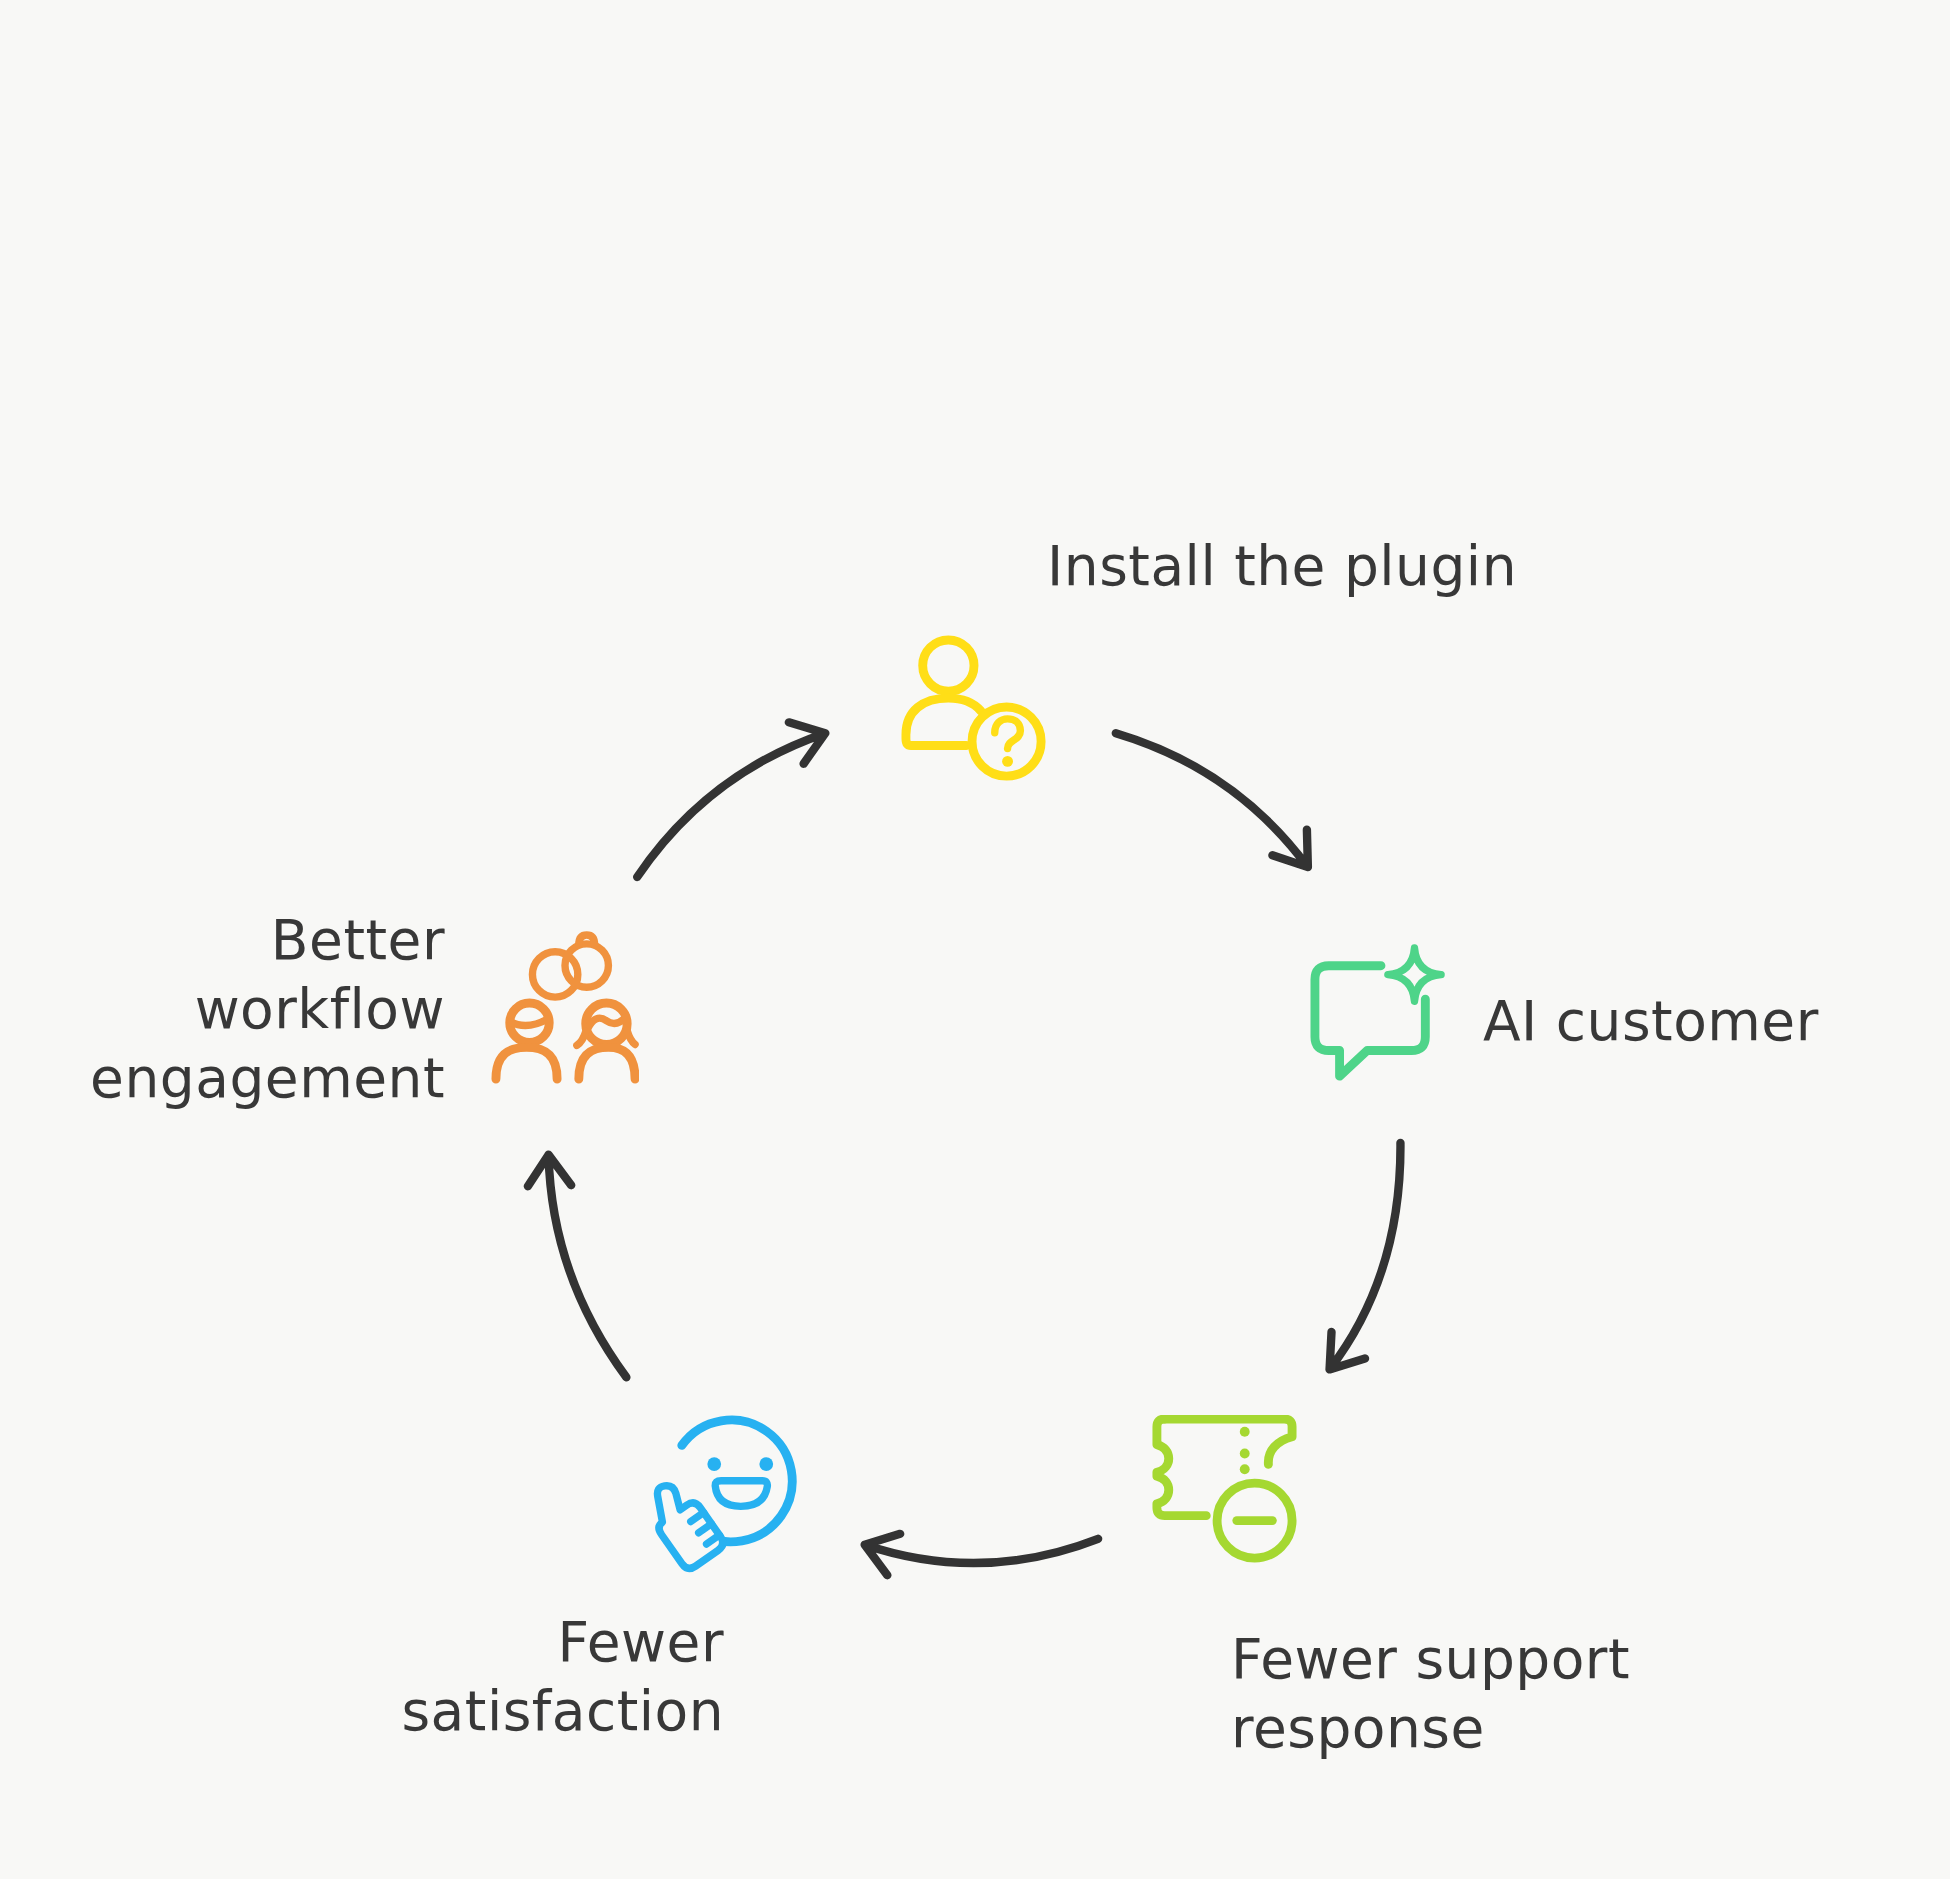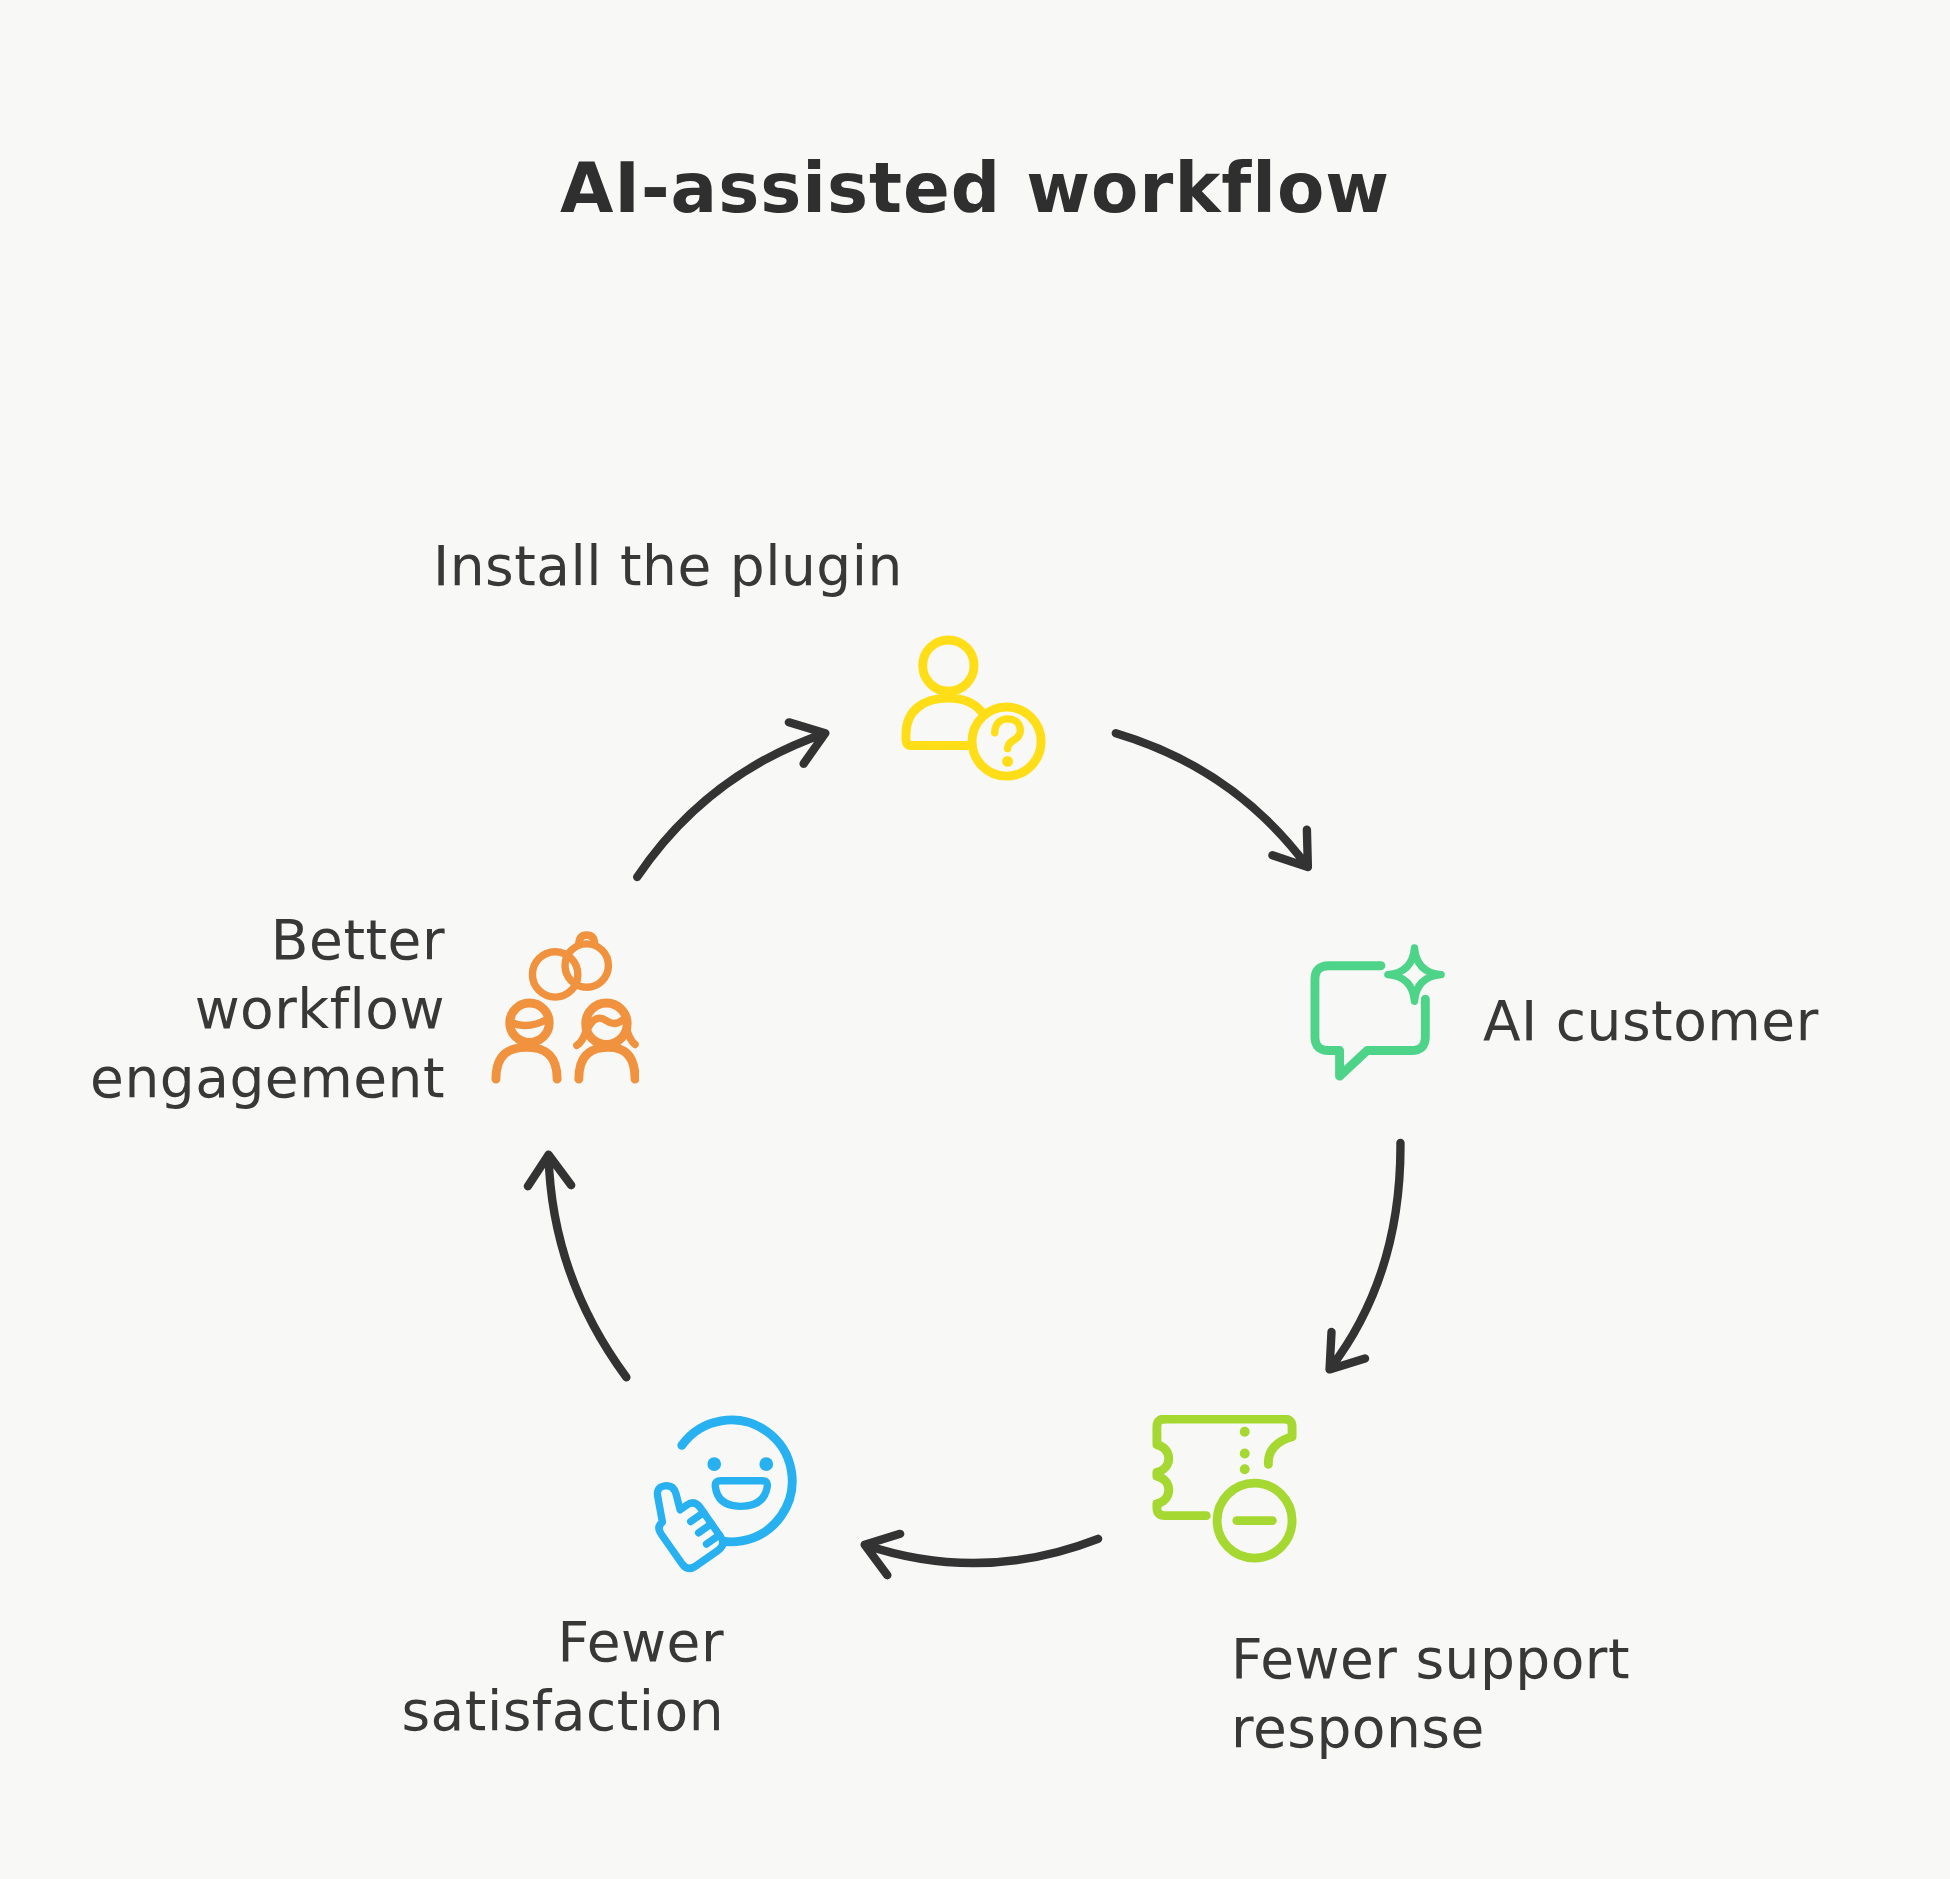--- a/index.html
+++ b/index.html
@@ -36,32 +36,31 @@
   .icon-install{left:901px;top:632px;width:148px;height:156px;}
   .icon-ai{left:1310px;top:944px;width:138px;height:144px;}
   .icon-ticket{left:1149px;top:1415px;width:150px;height:148px;}
   .icon-smiley{left:650px;top:1415px;width:153px;height:165px;}
   .icon-people{left:491px;top:926px;width:148px;height:158px;}
   .label{
     position:absolute;
     font-size:55px;line-height:1.25;letter-spacing:0.5px;
     color:#383838;white-space:pre-line;
   }
-  .label-install{left:433px;top:532px;width:1084px;text-align:left;}
+  .label-install{left:433px;top:532px;width:1084px;text-align:right;}
   .label-ai{left:1483px;top:987px;}
   .label-fewer{left:1231px;top:1625px;}
   .label-higher{left:281px;top:1608px;width:443px;text-align:right;}
   .label-better{left:39px;top:906px;width:406px;text-align:right;}
 </style>
 </head>
 <body>
 
 <div class="canvas">
 
-  <h1 class="title" style="color: rgb(47, 47, 47);">AI-assisted workflow</h1>
 
   <svg class="arrows" viewBox="0 0 1980 1908" xmlns="http://www.w3.org/2000/svg" style="color: rgb(51, 51, 51);">
     <path d="M647 890 Q718 785 838 744 M801 733 L838 744 L816 775"></path>
     <path d="M1133 744 Q1254 780 1328 880 M1327 842 L1328 880 L1292 868"></path>
     <path d="M1422 1160 Q1423 1295 1350 1390 M1386 1379 L1350 1390 L1352 1352"></path>
     <path d="M1115 1562 Q997 1608 878 1568 M901 1599 L878 1568 L914 1557"></path>
     <path d="M636 1398 Q560 1295 557 1172 M536 1204 L557 1172 L580 1203"></path>
   </svg>
 
   

